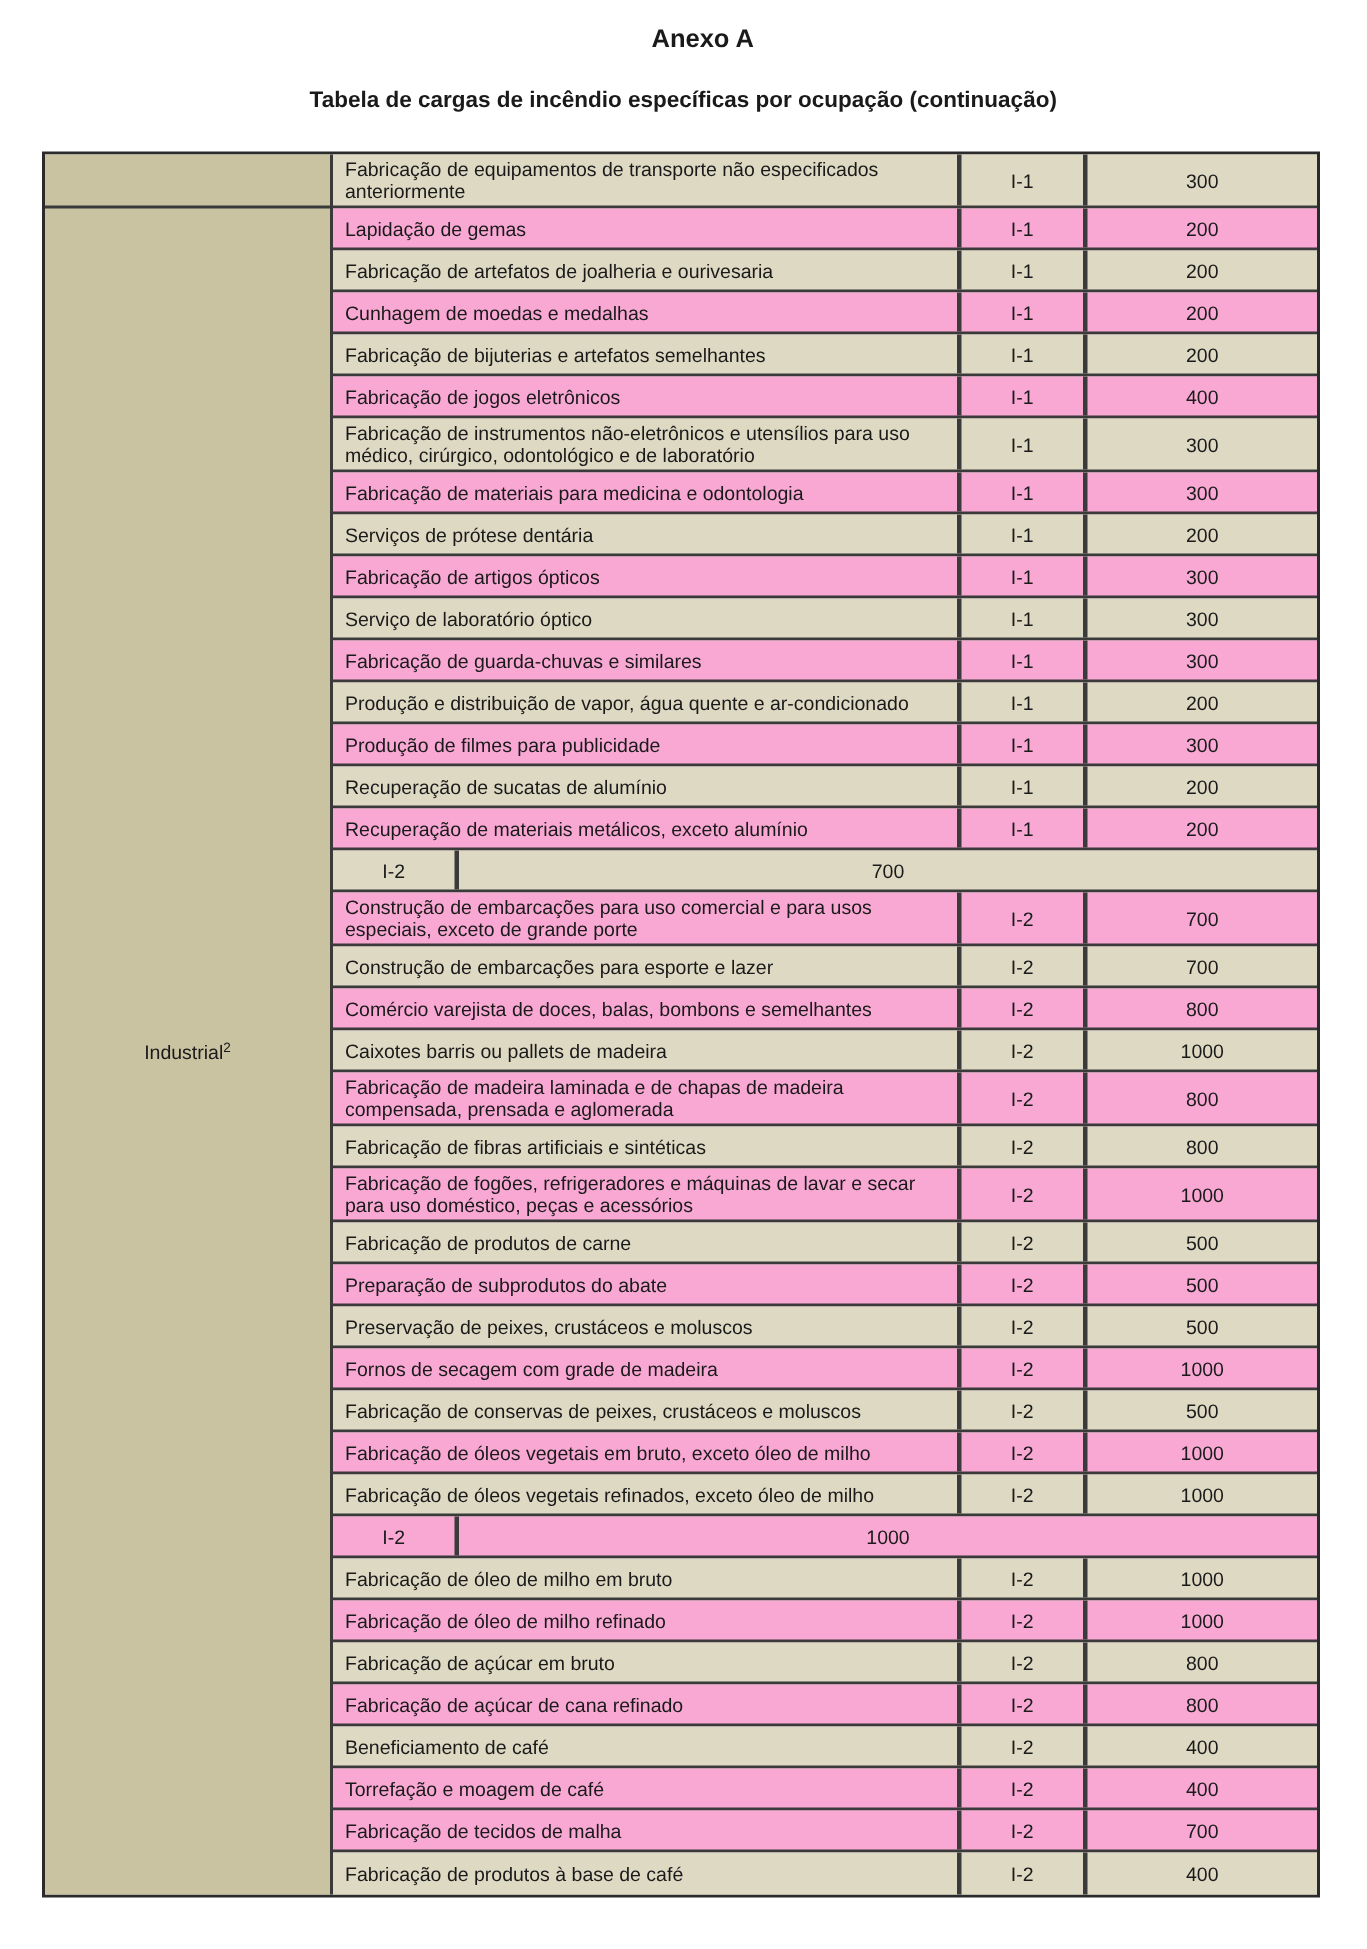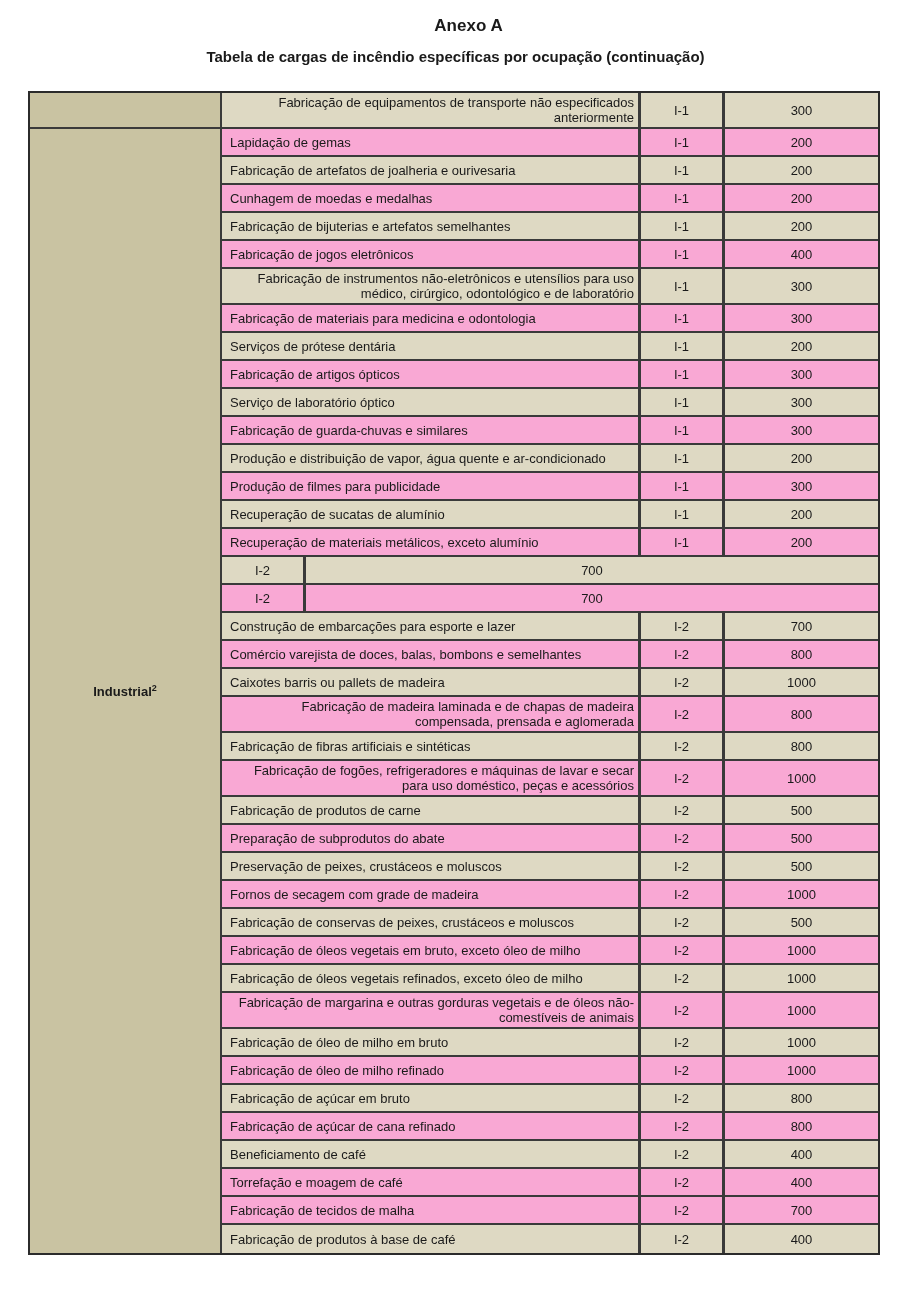--- a/index.html
+++ b/index.html
@@ -22,21 +22,21 @@
     text-align: center;
     font-size: 17px;
     font-weight: bold;
     padding-top: 16px;
     padding-left: 26px;
   }
   .page-subtitle {
     text-align: center;
     font-size: 15px;
     font-weight: bold;
-    margin-top: 12px;
+    margin-top: 22px;
   }
   .fire-table {
     margin: 26px 0 0 28px;
     width: 852px;
     display: flex;
     border: 2px solid var(--border-outer);
     background: #fff;
   }
   .group-column {
     width: 192px;
@@ -51,21 +51,21 @@
     border-bottom: 2px solid var(--border-dark);
   }
   .group-main-cell {
     flex: 1;
     display: flex;
     align-items: center;
     justify-content: center;
   }
   .group-label {
     font-size: 13px;
-    font-weight: bold;
+    font-weight: normal;
   }
   .group-label sup { font-size: 9px; }
   .rows-area {
     flex: 1;
     display: flex;
     flex-direction: column;
   }
   .row {
     display: flex;
     min-height: 28px;
@@ -78,21 +78,21 @@
     font-size: 13px;
     line-height: 15px;
     display: flex;
     align-items: center;
   }
   .cell.desc {
     width: 419px;
     flex: 0 0 419px;
     padding: 2px 4px 2px 8px;
     border-right: 3px solid var(--border-dark);
-    text-align: right;
+    text-align: left;
   }
   .cell.code {
     width: 84px;
     flex: 0 0 84px;
     justify-content: center;
     border-right: 3px solid var(--border-dark);
     text-align: center;
   }
   .cell.value {
     flex: 1;
@@ -292,20 +292,23 @@
       </div>
       <div class="row shaded">
         <div class="cell code">
           <span>I-2</span>
         </div>
         <div class="cell value">
           <span>700</span>
         </div>
       </div>
       <div class="row">
+        <div class="cell desc">
+          <span>Construção de embarcações para uso comercial e para usos especiais, exceto de grande porte</span>
+        </div>
         <div class="cell code">
           <span>I-2</span>
         </div>
         <div class="cell value">
           <span>700</span>
         </div>
       </div>
       <div class="row shaded">
         <div class="cell desc">
           <span>Construção de embarcações para esporte e lazer</span>
@@ -443,23 +446,20 @@
           <span>Fabricação de óleos vegetais refinados, exceto óleo de milho</span>
         </div>
         <div class="cell code">
           <span>I-2</span>
         </div>
         <div class="cell value">
           <span>1000</span>
         </div>
       </div>
       <div class="row">
-        <div class="cell desc">
-          <span>Fabricação de margarina e outras gorduras vegetais e de óleos não-comestíveis de animais</span>
-        </div>
         <div class="cell code">
           <span>I-2</span>
         </div>
         <div class="cell value">
           <span>1000</span>
         </div>
       </div>
       <div class="row shaded">
         <div class="cell desc">
           <span>Fabricação de óleo de milho em bruto</span>

